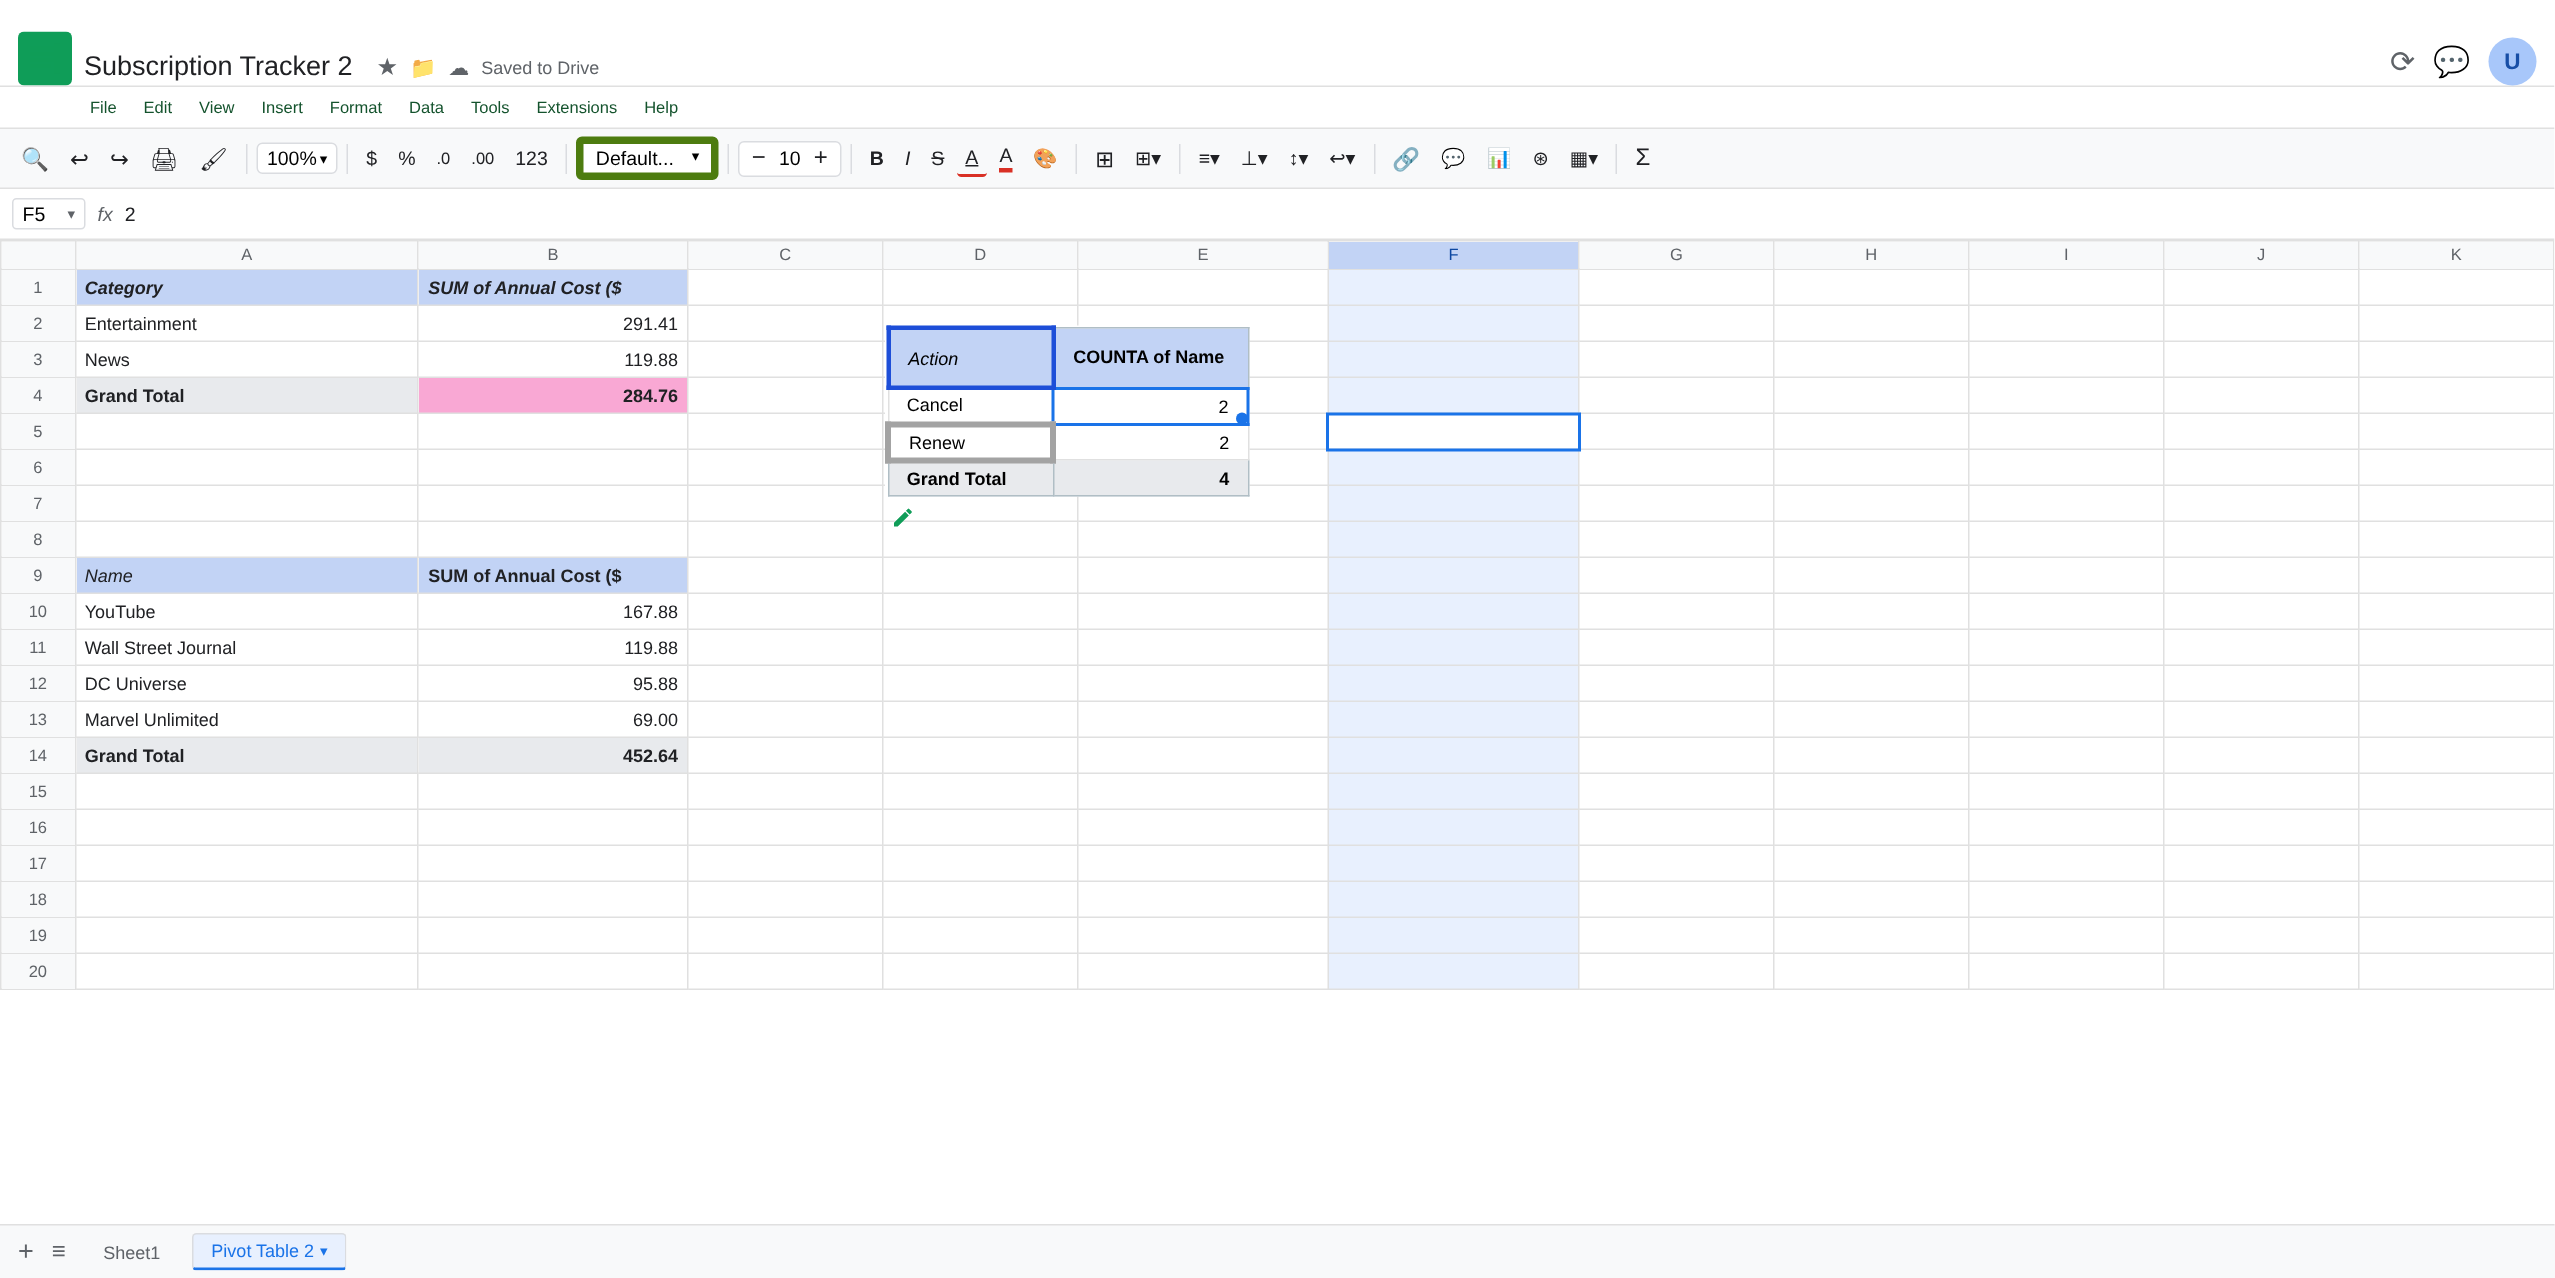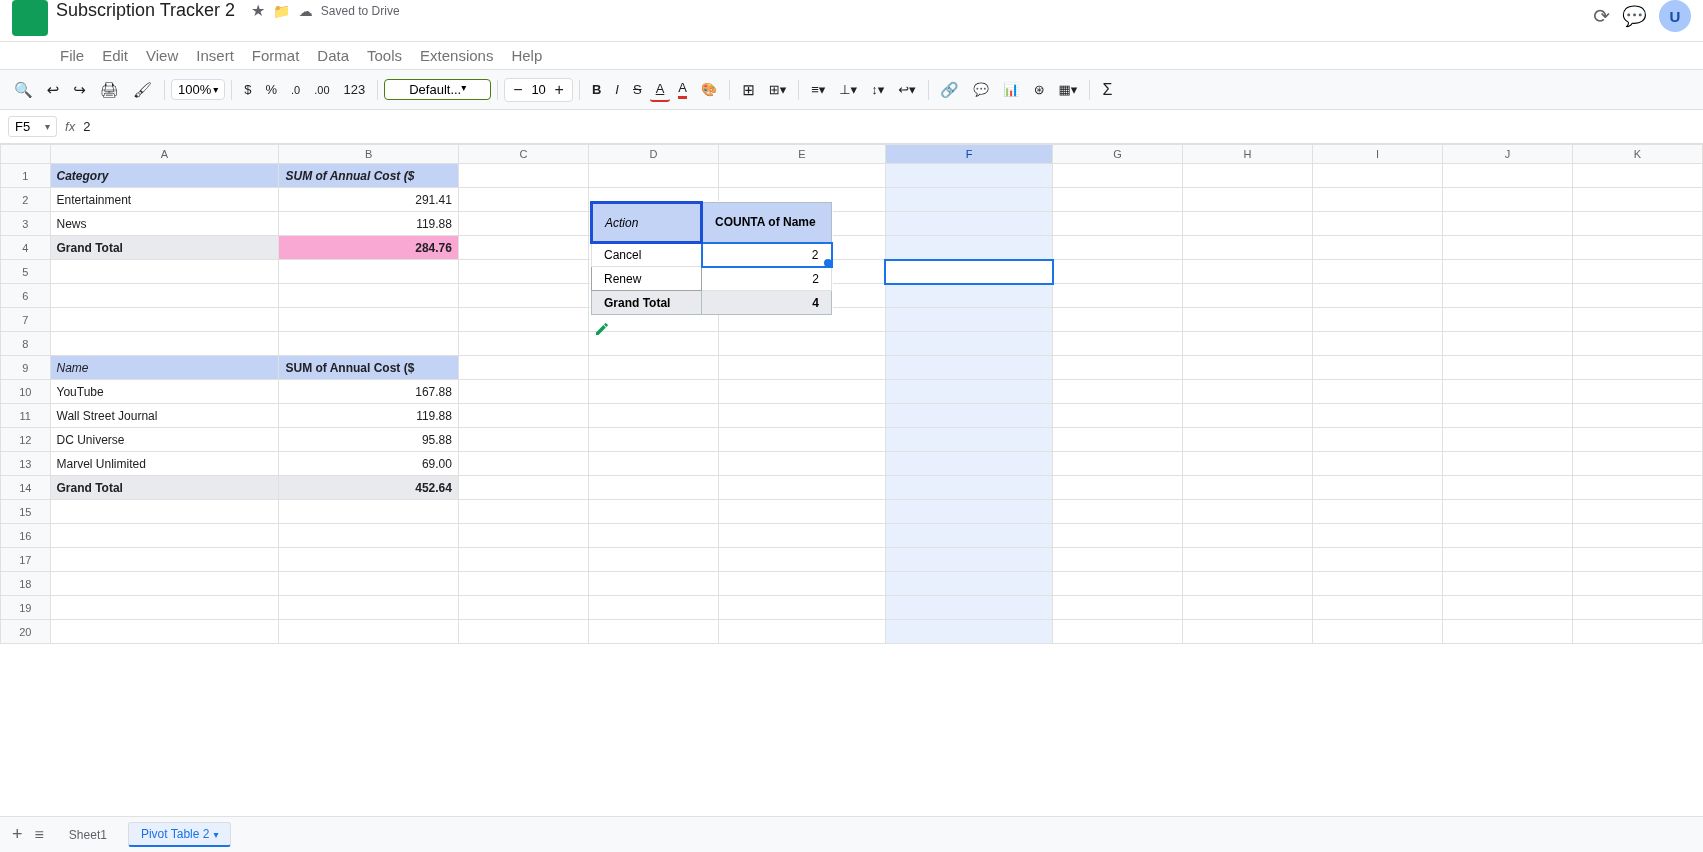--- a/index.html
+++ b/index.html
@@ -1,35 +1,35 @@
 <!DOCTYPE html>
 <html><head>
   <meta charset="utf-8">
   <style>
     * { box-sizing: border-box; margin: 0; padding: 0; }
     body { font-family: Arial, sans-serif; font-size: 13px; background: #fff; overflow: hidden; }
 
     
     #title-bar {
       display: flex;
-      align-items: flex-start;
-      height: 42px;
+      align-items: flex-end;
+      height: 58px;
       padding: 0 12px;
       background: #fff;
       border-bottom: 1px solid #e0e0e0;
     }
     #app-logo {
       width: 36px; height: 36px; margin-right: 8px;
     }
     .logo-svg rect { fill: #0f9d58; }
     #title-area { display: flex; flex-direction: column; flex: 1; }
     #doc-title { font-size: 18px; color: #202124; margin-right: 8px; }
     #title-row { display: flex; align-items: center; gap: 8px; }
     #menu-row { display: flex; align-items: center; gap: 4px; margin-top: 2px; }
-    .menu-item { padding: 2px 8px; font-size: 15px; color: #737373; cursor: pointer; border-radius: 3px; }
+    .menu-item { padding: 2px 8px; font-size: 11px; color: #14532d; cursor: pointer; border-radius: 3px; }
     #star-icon, #folder-icon, #cloud-icon { color: #5f6368; font-size: 16px; cursor: pointer; }
     #saved-text { font-size: 12px; color: #5f6368; }
     #right-icons { display: flex; align-items: center; gap: 12px; margin-left: auto; }
     #user-avatar { width: 32px; height: 32px; border-radius: 50%; background: #a8c7fa; display: flex; align-items: center; justify-content: center; font-size: 14px; color: #174ea6; font-weight: bold; }
 
     
     #toolbar {
       display: flex;
       align-items: center;
       height: 46px;
@@ -37,21 +37,21 @@
       background: #f8f9fa;
       border-bottom: 1px solid #e0e0e0;
       gap: 2px;
       flex-wrap: nowrap;
       overflow: hidden;
     }
     .tb-btn { padding: 4px 6px; cursor: pointer; border-radius: 3px; color: #202124; font-size: 13px; border: none; background: none; white-space: nowrap; }
     .tb-separator { width: 1px; height: 20px; background: #dadce0; margin: 0 4px; }
     .tb-zoom { display: flex; align-items: center; gap: 2px; border: 1px solid #dadce0; border-radius: 4px; padding: 2px 6px; font-size: 13px; background: #fff; }
     .tb-font-size { border: 1px solid #dadce0; border-radius: 4px; padding: 2px 6px; font-size: 13px; background: #fff; display: flex; align-items: center; gap: 4px; }
-    .tb-font-family { border: 1px solid #4d7c0f; border-radius: 4px; padding: 2px 24px; font-size: 13px; background: #fff; min-width: 90px; display: flex; justify-content: space-between; }
+    .tb-font-family { border: 5px solid #4d7c0f; border-radius: 4px; padding: 2px 8px; font-size: 13px; background: #fff; min-width: 90px; display: flex; justify-content: space-between; }
 
     
     #formula-bar {
       display: flex;
       align-items: center;
       height: 34px;
       padding: 0 8px;
       border-bottom: 1px solid #e0e0e0;
       background: #fff;
       gap: 8px;
@@ -585,21 +585,21 @@
 
       <tr>
         <td style="border:1px solid #e0e0e0;padding:3px 12px;height:24px;">Cancel</td>
         <td style="border:2px solid #1a73e8;padding:3px 12px;text-align:right;height:24px;position:relative;">
           2
           <span style="position:absolute;bottom:-1px;right:-1px;width:8px;height:8px;background:#1a73e8;border-radius:50%;"></span>
         </td>
       </tr>
 
       <tr>
-        <td style="border:1px solid #a3a3a3;padding:3px 12px;height:24px;">Renew</td>
+        <td style="border:4px solid #a3a3a3;padding:3px 12px;height:24px;">Renew</td>
         <td style="border:1px solid #e0e0e0;padding:3px 12px;text-align:right;height:24px;">2</td>
       </tr>
 
       <tr>
         <td style="background:#e8eaed;border:1px solid #b0bec5;padding:3px 12px;font-weight:bold;height:24px;">Grand Total</td>
         <td style="background:#e8eaed;border:1px solid #b0bec5;padding:3px 12px;text-align:right;font-weight:bold;height:24px;">4</td>
       </tr>
     </tbody>
       </table>
 

